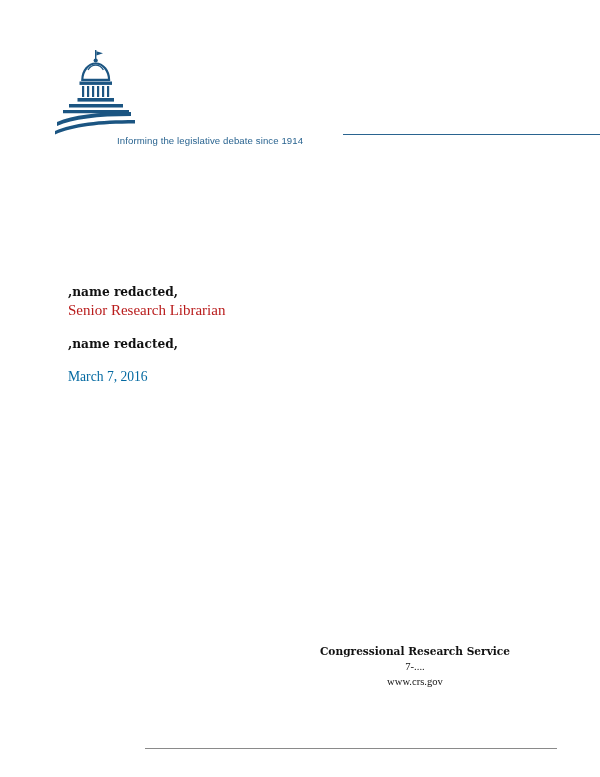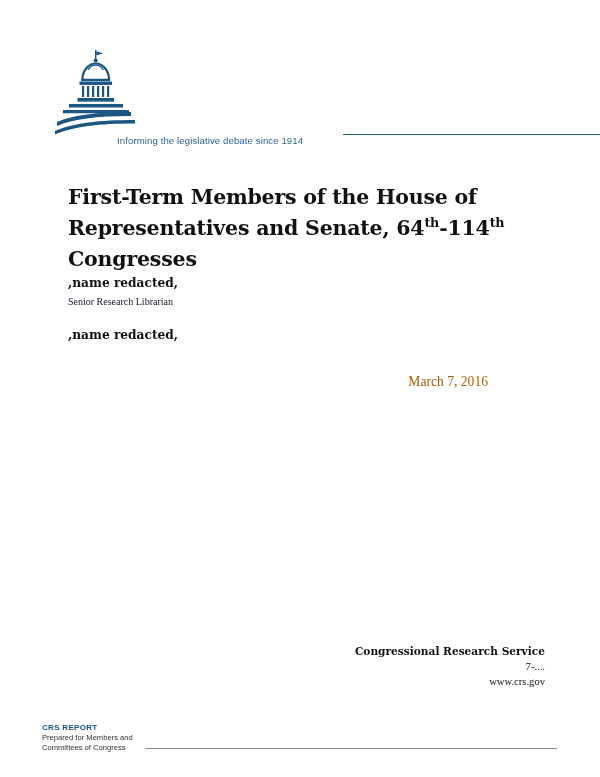--- a/index.html
+++ b/index.html
@@ -87,53 +87,52 @@
   .title sup {
     font-size: 0.62em;
     vertical-align: super;
     line-height: 0;
   }
 
   
   .authors {
     position: absolute;
     left: 68px;
-    top: 274px;
+    top: 283px;
     width: 420px;
   }
   .author-name {
     font-family: "DejaVu Serif", serif;
     font-weight: bold;
     font-size: 12.2px;
     line-height: 18px;
     color: #111111;
   }
   .author-title {
     font-family: "Liberation Serif", serif;
-    font-size: 10px;
+    font-size: 15px;
     line-height: 19px;
-    color: #0f172a;
+    color: #b91c1c;
     margin-bottom: 15px;
   }
   .doc-date {
     font-family: "Liberation Serif", serif;
     font-size: 13.6px;
     line-height: 19px;
-    color: #a16207;
-    margin-top: 28px;
-    text-align: right;
+    color: #0369a1;
+    margin-top: 14px;
   }
 
   
   .footer-right {
     position: absolute;
     right: 55px;
     top: 644px;
     width: 260px;
-    text-align: right;
+    text-align: center;
   }
   .fr-org {
     font-family: "DejaVu Serif", serif;
     font-weight: bold;
     font-size: 10.6px;
     line-height: 15px;
     color: #111111;
   }
   .fr-line {
     font-family: "Liberation Serif", serif;
@@ -205,39 +204,29 @@
 
         <path d="M2 74 c16-7 40-10 74-10 v4 c-34 0-58 3-74 10 z"></path>
         <path d="M0 83 c18-8 44-11 80-11 v3.6 c-36 0-62 3-80 11 z"></path>
       </g>
     </svg>
 
     <div class="logo-tag">Informing the legislative debate since 1914</div>
     <div class="logo-rule"></div>
   </div>
 
-  <h1 class="title">
-    <span>First-Term Members of the House of</span><br>
-    <span>Representatives and Senate, 64</span><sup>th</sup><span>-114</span><sup>th</sup><br>
-    <span>Congresses</span>
-  </h1>
 
   <div class="authors">
     <div class="author-name">,name redacted,</div>
     <div class="author-title">Senior Research Librarian</div>
     <div class="author-name">,name redacted,</div>
     <div class="doc-date">March 7, 2016</div>
   </div>
 
   <div class="footer-right">
     <div class="fr-org">Congressional Research Service</div>
     <div class="fr-line">7-....</div>
     <div class="fr-line">www.crs.gov</div>
   </div>
 
-  <div class="footer-left">
-    <div class="fl-title">CRS REPORT</div>
-    <div class="fl-sub">Prepared for Members and</div>
-    <div class="fl-sub">Committees of Congress</div>
-  </div>
   <div class="footer-rule"></div>
 
 </div>
 
 </body></html>

